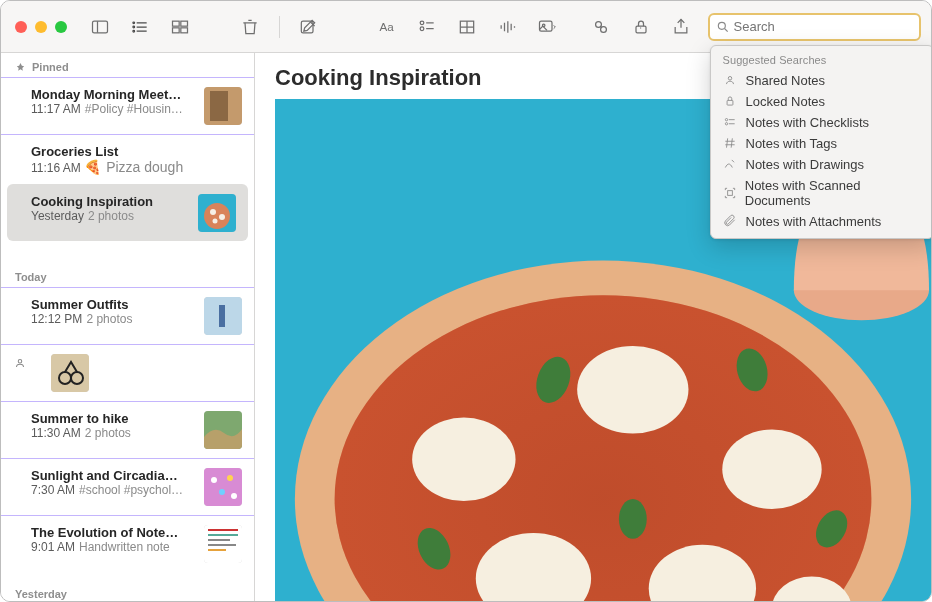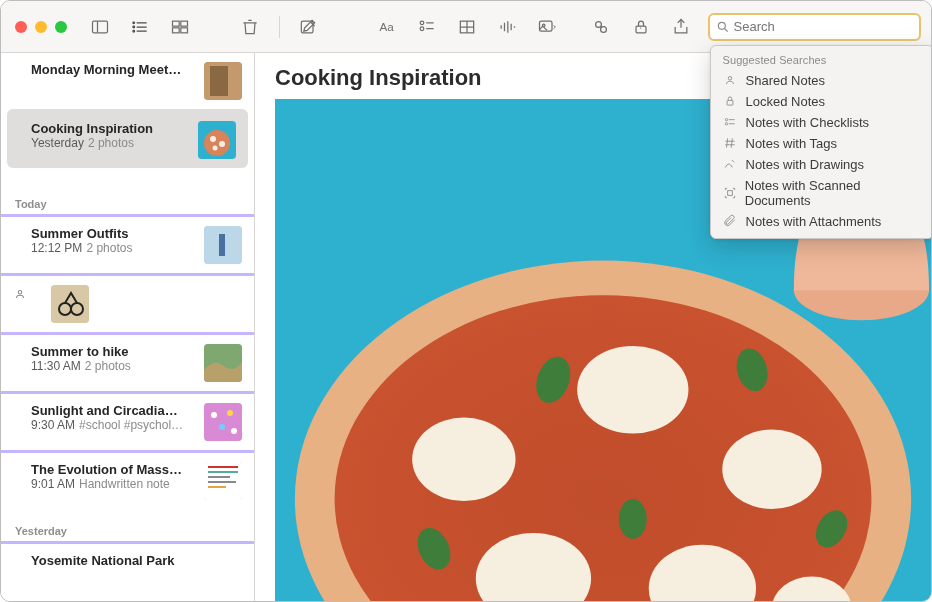--- a/index.html
+++ b/index.html
@@ -77,21 +77,21 @@
   .section-header {
     font-size: 11px; color: #8e8e8e; font-weight: 600;
     padding: 8px 12px 4px 14px;
     display: flex; align-items: center; gap: 6px;
   }
   .section-header svg { width: 11px; height: 11px; color: #8e8e8e; }
   .note-row {
     display: flex; align-items: flex-start; gap: 20px;
     padding: 9px 12px 9px 30px;
     cursor: pointer;
-    border-top: 3px solid #c4b5fd;
+    border-top: 1px solid #c4b5fd;
   }
   .note-row:first-of-type { border-top: none; }
   .note-row.selected { background: #dfdedc; border-radius: 6px; margin: 0 6px; padding-left: 24px; border-top-color: transparent;}
   .note-row .txt { flex: 1; min-width: 0; }
   .note-row .title { font-size: 13px; font-weight: 600; color: #262626; white-space: nowrap; overflow: hidden; text-overflow: ellipsis;}
   .note-row .sub { font-size: 12px; color: #8a8a8a; white-space: nowrap; overflow: hidden; text-overflow: ellipsis;}
   .note-row .sub .time { color: #5b5b5b; margin-right: 4px; }
   .note-row .thumb { width: 38px; height: 38px; border-radius: 4px; flex: 0 0 38px; background: #cfcfcf; overflow:hidden; display:flex; align-items:center; justify-content:center;}
   .note-row .thumb svg { width:100%; height:100%; }
   .note-row .side-glyph { width: 14px; height:14px; color:#8a8a8a; position:relative; left:-18px; margin-right:-14px; margin-top:2px;}
@@ -311,33 +311,46 @@
         <span>Notes with Attachments</span>
       </div>
     </div>
   </div>
 </div>
 
 <div class="content">
 
   <div class="sidebar">
 
+    <div class="section-header">
+      <svg viewBox="0 0 24 24">
+          <path d="M12 2l3 6 5 1-4 4 1 6-5-3-5 3 1-6-4-4 5-1z" fill="currentColor"></path>
+        </svg>
+      <span>Pinned</span>
+    </div>
 
     <div class="note-row">
       <div class="txt">
         <div class="title">Monday Morning Meeting</div>
+        <div class="sub"><span class="time">11:17 AM</span><span>#Policy #Housing…</span></div>
       </div>
       <div class="thumb">
           <svg viewBox="0 0 38 38">
             <rect width="38" height="38" fill="#c49a6c"></rect>
             <rect x="6" y="4" width="18" height="30" fill="#8b6844"></rect>
           </svg>
         </div>
     </div>
 
+    <div class="note-row">
+      <div class="txt">
+        <div class="title">Groceries List</div>
+        <div class="sub"><span class="time">11:16 AM</span><span class="emoji-thumb">🍕 Pizza dough</span></div>
+      </div>
+    </div>
 
     <div class="note-row selected">
       <div class="txt">
         <div class="title">Cooking Inspiration</div>
         <div class="sub"><span class="time">Yesterday</span><span>2 photos</span></div>
       </div>
       <div class="thumb">
           <svg viewBox="0 0 38 38">
             <rect width="38" height="38" fill="#2eb0cf"></rect>
             <circle cx="19" cy="22" r="13" fill="#d9835a"></circle>
@@ -389,36 +402,36 @@
           <svg viewBox="0 0 38 38">
             <rect width="38" height="38" fill="#7ea86f"></rect>
             <path d="M0 26 Q10 14 20 22 T38 18 V38 H0Z" fill="#b7a06a"></path>
           </svg>
         </div>
     </div>
 
     <div class="note-row">
       <div class="txt">
         <div class="title">Sunlight and Circadian…</div>
-        <div class="sub"><span class="time">9:30 AM</span><span>#school #psychol…</span></div>
+        <div class="sub"><span class="time">7:30 AM</span><span>#school #psychol…</span></div>
       </div>
       <div class="thumb">
           <svg viewBox="0 0 38 38">
             <rect width="38" height="38" fill="#d88bd4"></rect>
             <circle cx="10" cy="12" r="3" fill="#fff"></circle>
             <circle cx="26" cy="10" r="3" fill="#ffd34f"></circle>
             <circle cx="18" cy="24" r="3" fill="#6fd0ff"></circle>
             <circle cx="30" cy="28" r="3" fill="#fff"></circle>
           </svg>
         </div>
     </div>
 
     <div class="note-row">
       <div class="txt">
-        <div class="title">The Evolution of Massi…</div>
+        <div class="title">The Evolution of Notes…</div>
         <div class="sub"><span class="time">9:01 AM</span><span>Handwritten note</span></div>
       </div>
       <div class="thumb">
           <svg viewBox="0 0 38 38">
             <rect width="38" height="38" fill="#fff"></rect>
             <rect x="4" y="4" width="30" height="2" fill="#c33"></rect>
             <rect x="4" y="9" width="30" height="2" fill="#5a9"></rect>
             <rect x="4" y="14" width="22" height="2" fill="#888"></rect>
             <rect x="4" y="19" width="28" height="2" fill="#888"></rect>
             <rect x="4" y="24" width="18" height="2" fill="#e6a23c"></rect>

